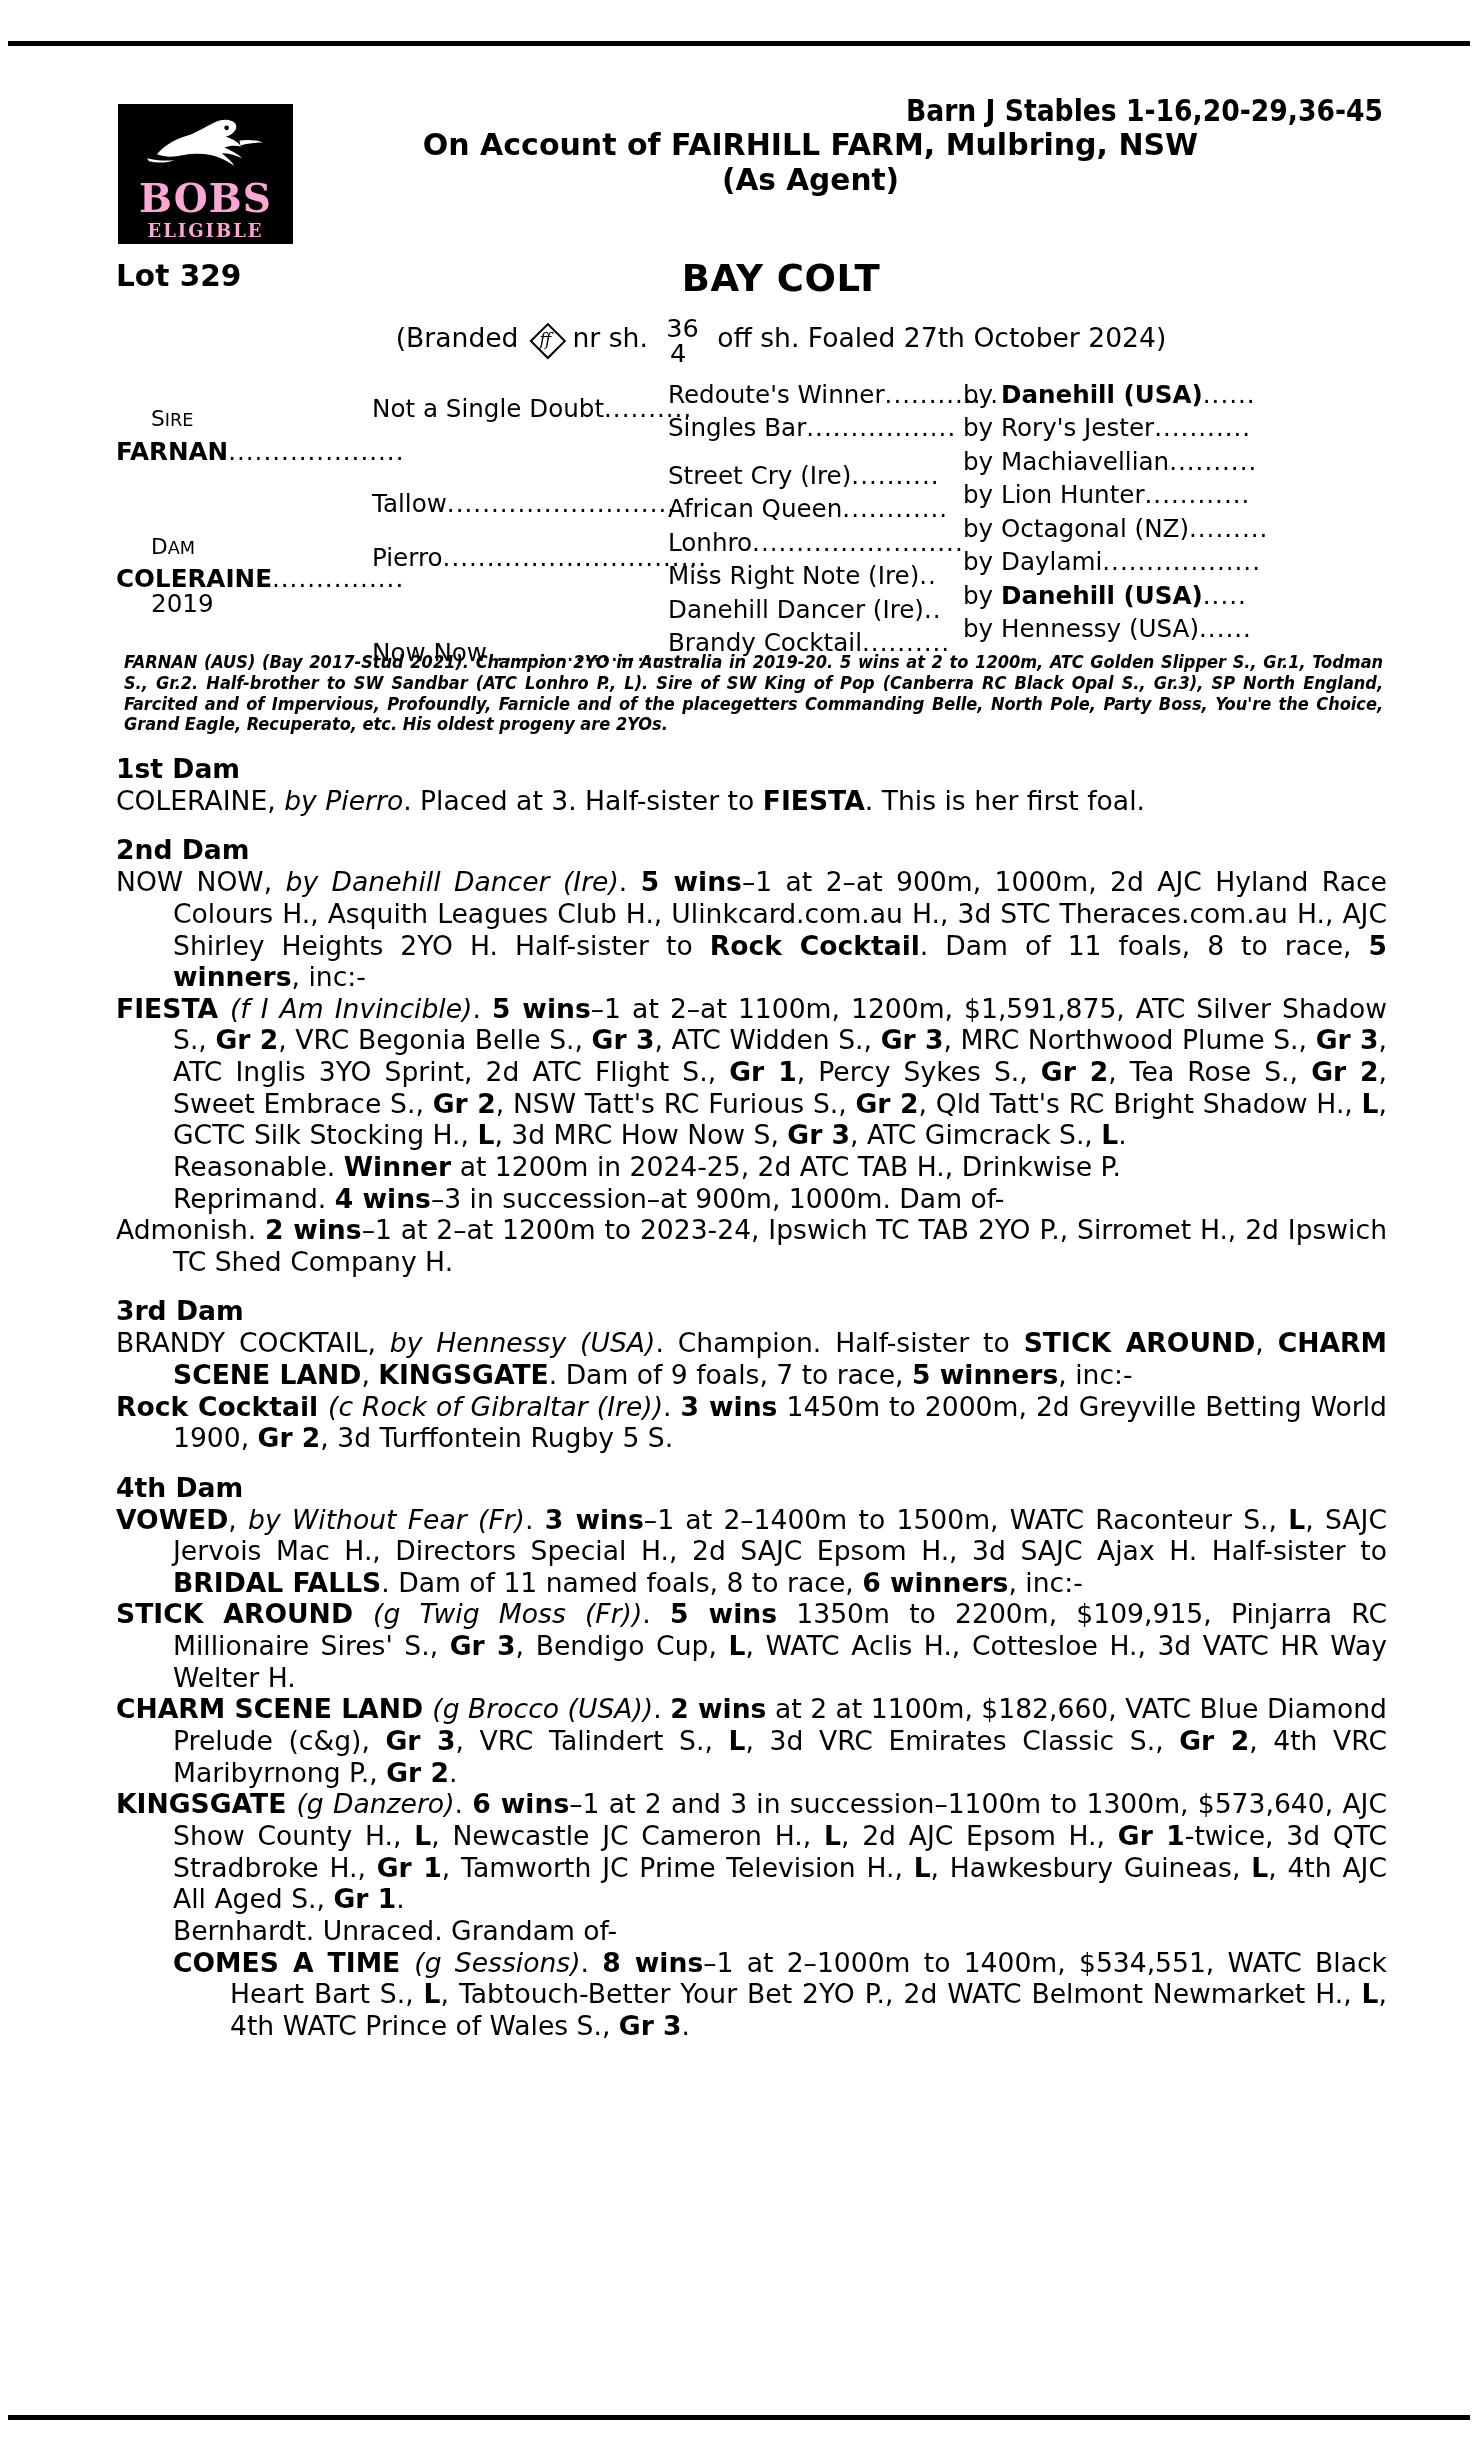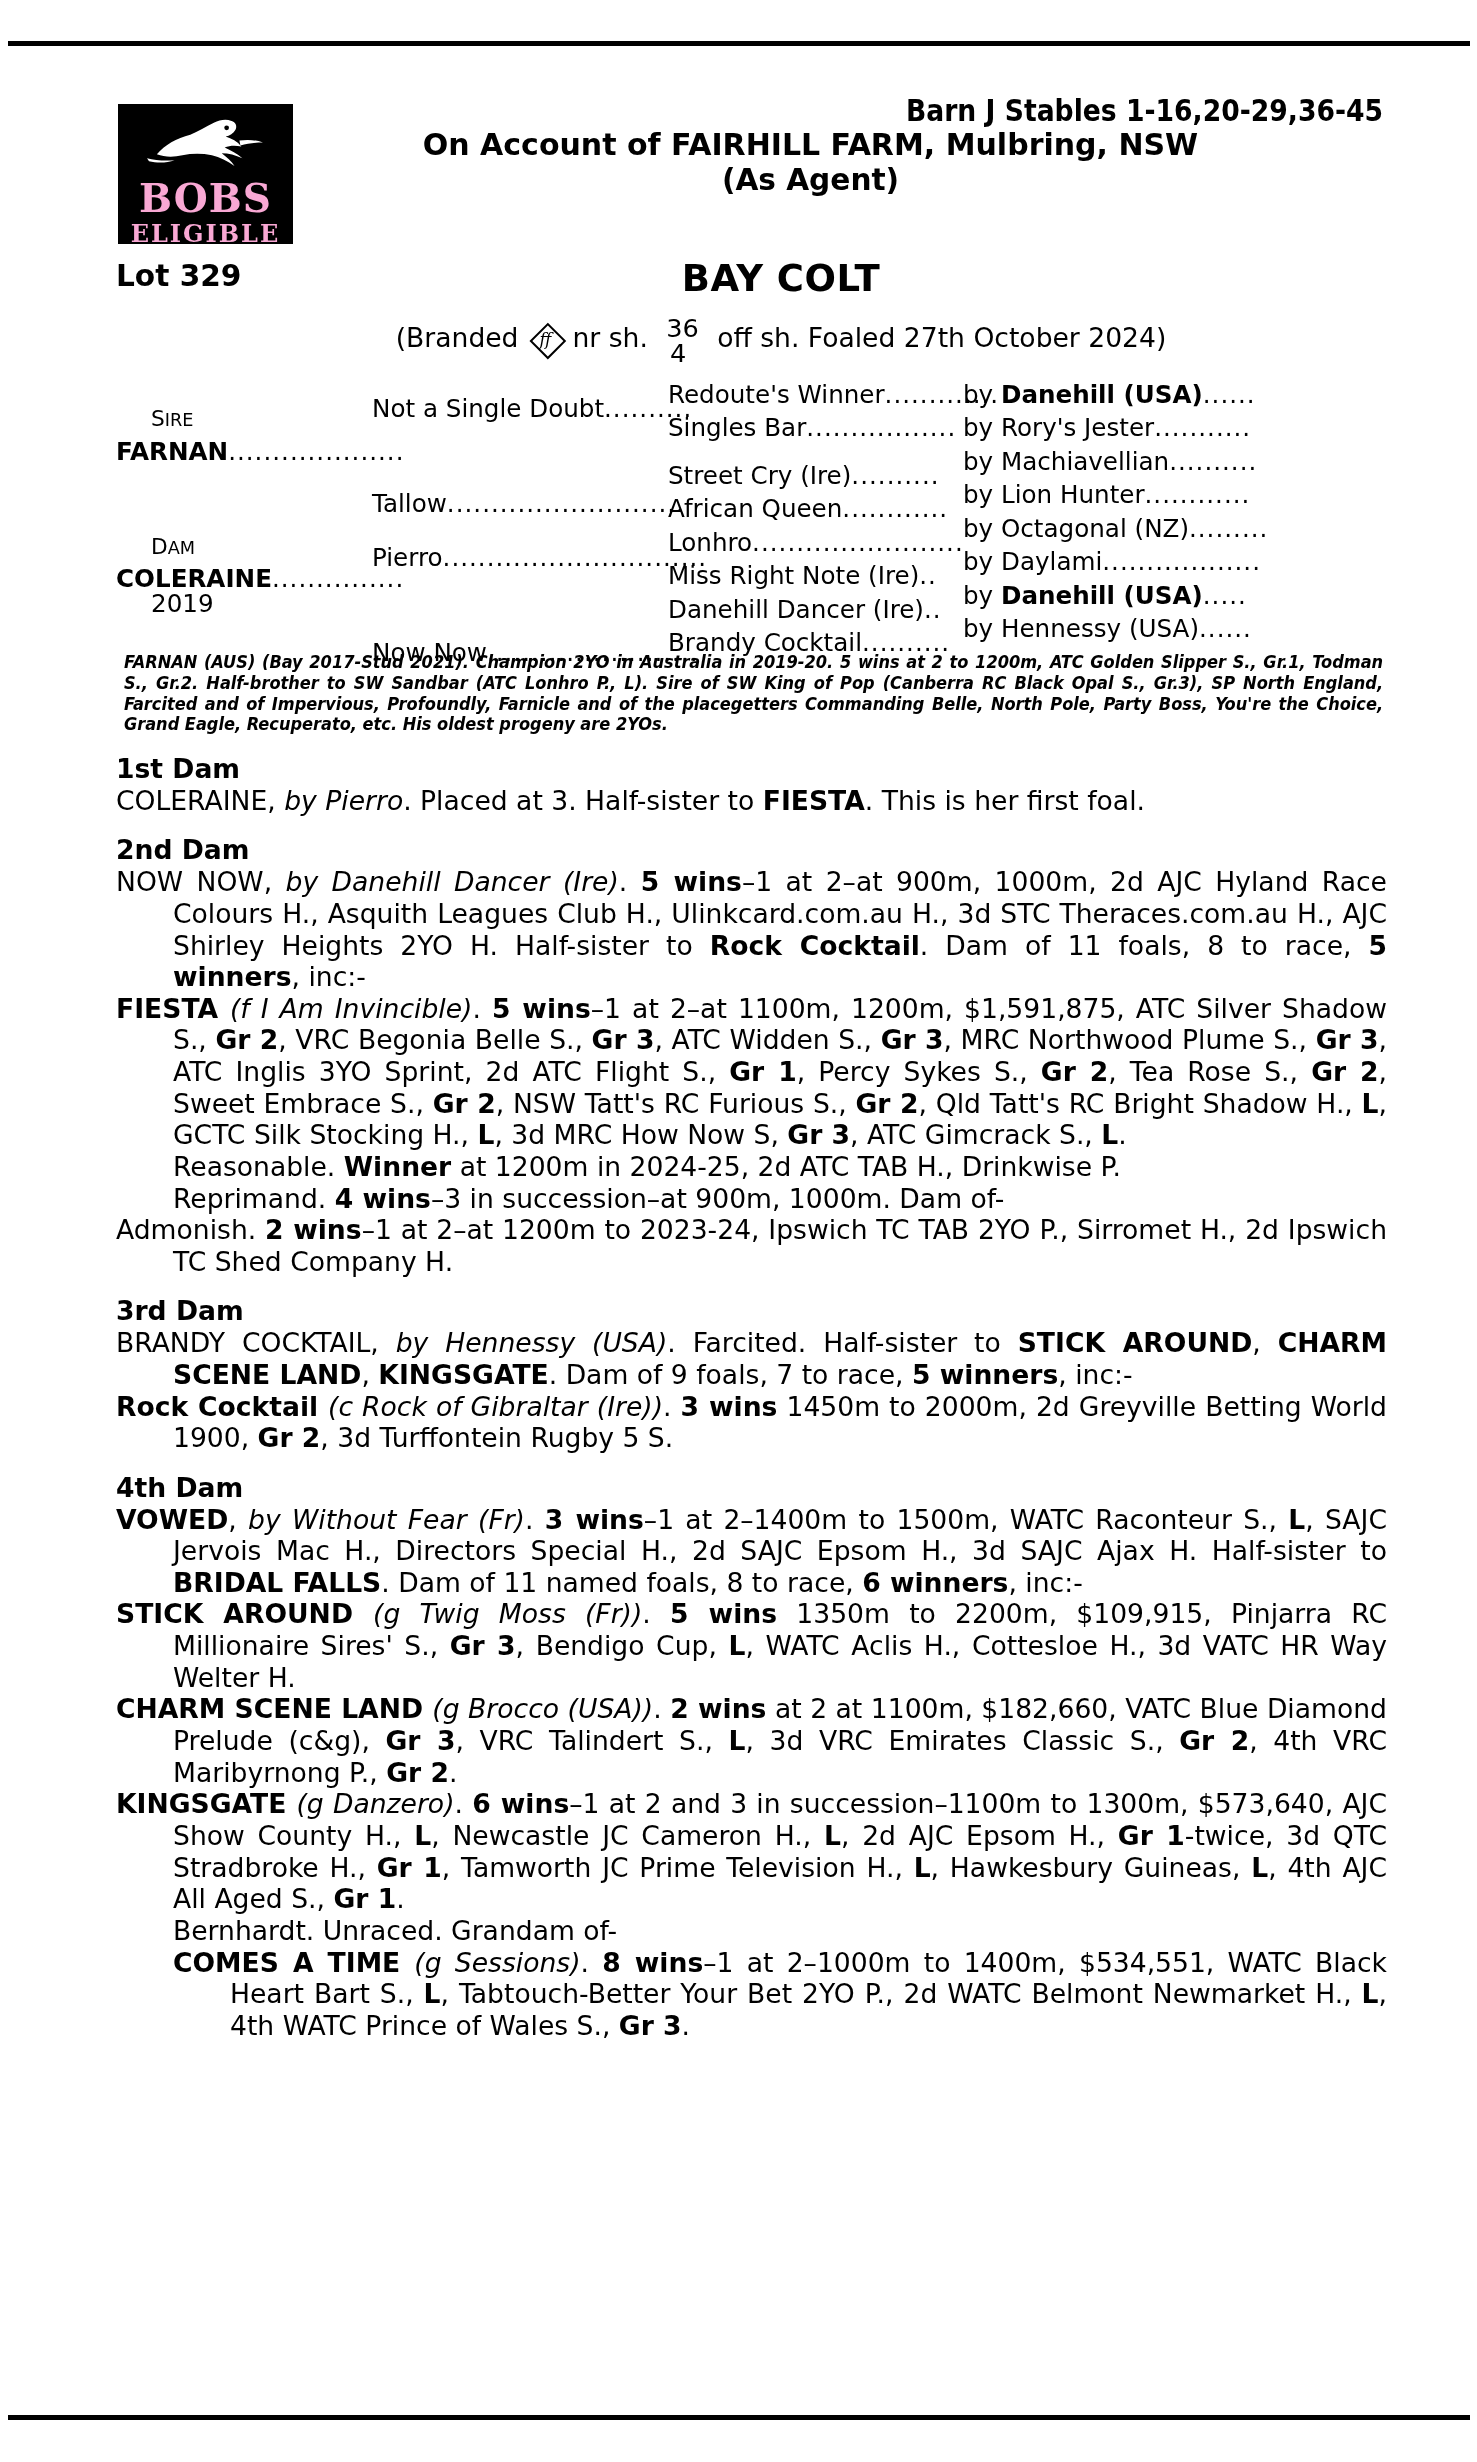--- a/index.html
+++ b/index.html
@@ -66,21 +66,21 @@
   .bobs-logo .bobs-word {
     font-family: "DejaVu Serif", serif;
     font-size: 39px;
     font-weight: 700;
     letter-spacing: 1px;
     line-height: 1;
     margin-top: 3px;
   }
   .bobs-logo .eligible-word {
     font-family: "DejaVu Serif", serif;
-    font-size: 24px;
+    font-size: 18px;
     font-weight: 700;
     letter-spacing: 2px;
     line-height: 1;
     margin-top: 3.9px;
   }
   .barn-line {
     text-align: right;
     font-size: 29.6px;
     font-weight: 700;
     font-stretch: condensed;
@@ -340,21 +340,21 @@
     <div id="dam-sections">
         <div class="dam-head">1st Dam</div>
         <div class="para hang1"><span>COLERAINE, </span><span class="ital">by Pierro</span><span>. Placed at 3. Half-sister to </span><span class="bold">FIESTA</span><span>. This is her first foal.</span></div>
         <div class="dam-head">2nd Dam</div>
         <div class="para hang1"><span>NOW NOW, </span><span class="ital">by Danehill Dancer (Ire)</span><span>. </span><span class="bold">5 wins</span><span>–1 at 2–at 900m, 1000m, 2d AJC Hyland Race Colours H., Asquith Leagues Club H., Ulinkcard.com.au H., 3d STC Theraces.com.au H., AJC Shirley Heights 2YO H. Half-sister to </span><span class="bold">Rock Cocktail</span><span>. Dam of 11 foals, 8 to race, </span><span class="bold">5 winners</span><span>, inc:-</span></div>
         <div class="para sub1"><span class="bold">FIESTA </span><span class="ital">(f I Am Invincible)</span><span>. </span><span class="bold">5 wins</span><span>–1 at 2–at 1100m, 1200m, $1,591,875, ATC Silver Shadow S., </span><span class="bold">Gr 2</span><span>, VRC Begonia Belle S., </span><span class="bold">Gr 3</span><span>, ATC Widden S., </span><span class="bold">Gr 3</span><span>, MRC Northwood Plume S., </span><span class="bold">Gr 3</span><span>, ATC Inglis 3YO Sprint, 2d ATC Flight S., </span><span class="bold">Gr 1</span><span>, Percy Sykes S., </span><span class="bold">Gr 2</span><span>, Tea Rose S., </span><span class="bold">Gr 2</span><span>, Sweet Embrace S., </span><span class="bold">Gr 2</span><span>, NSW Tatt's RC Furious S., </span><span class="bold">Gr 2</span><span>, Qld Tatt's RC Bright Shadow H., </span><span class="bold">L</span><span>, GCTC Silk Stocking H., </span><span class="bold">L</span><span>, 3d MRC How Now S, </span><span class="bold">Gr 3</span><span>, ATC Gimcrack S., </span><span class="bold">L</span><span>.</span></div>
         <div class="para hang2"><span>Reasonable. </span><span class="bold">Winner</span><span> at 1200m in 2024-25, 2d ATC TAB H., Drinkwise P.</span></div>
         <div class="para hang2"><span>Reprimand. </span><span class="bold">4 wins</span><span>–3 in succession–at 900m, 1000m. Dam of-</span></div>
         <div class="para sub1"><span>Admonish. </span><span class="bold">2 wins</span><span>–1 at 2–at 1200m to 2023-24, Ipswich TC TAB 2YO P., Sirromet H., 2d Ipswich TC Shed Company H.</span></div>
         <div class="dam-head">3rd Dam</div>
-        <div class="para hang1"><span>BRANDY COCKTAIL, </span><span class="ital">by Hennessy (USA)</span><span>. Farcited. Half-sister to </span><span class="bold">STICK AROUND</span><span>, </span><span class="bold">CHARM SCENE LAND</span><span>, </span><span class="bold">KINGSGATE</span><span>. Dam of 9 foals, 7 to race, </span><span class="bold">5 winners</span><span>, inc:-</span></div>
+        <div class="para hang1"><span>BRANDY COCKTAIL, </span><span class="ital">by Hennessy (USA)</span><span>. Champion. Half-sister to </span><span class="bold">STICK AROUND</span><span>, </span><span class="bold">CHARM SCENE LAND</span><span>, </span><span class="bold">KINGSGATE</span><span>. Dam of 9 foals, 7 to race, </span><span class="bold">5 winners</span><span>, inc:-</span></div>
         <div class="para sub1"><span class="bold">Rock Cocktail </span><span class="ital">(c Rock of Gibraltar (Ire))</span><span>. </span><span class="bold">3 wins</span><span> 1450m to 2000m, 2d Greyville Betting World 1900, </span><span class="bold">Gr 2</span><span>, 3d Turffontein Rugby 5 S.</span></div>
         <div class="dam-head">4th Dam</div>
         <div class="para hang1"><span class="bold">VOWED</span><span>, </span><span class="ital">by Without Fear (Fr)</span><span>. </span><span class="bold">3 wins</span><span>–1 at 2–1400m to 1500m, WATC Raconteur S., </span><span class="bold">L</span><span>, SAJC Jervois Mac H., Directors Special H., 2d SAJC Epsom H., 3d SAJC Ajax H. Half-sister to </span><span class="bold">BRIDAL FALLS</span><span>. Dam of 11 named foals, 8 to race, </span><span class="bold">6 winners</span><span>, inc:-</span></div>
         <div class="para sub1"><span class="bold">STICK AROUND </span><span class="ital">(g Twig Moss (Fr))</span><span>. </span><span class="bold">5 wins</span><span> 1350m to 2200m, $109,915, Pinjarra RC Millionaire Sires' S., </span><span class="bold">Gr 3</span><span>, Bendigo Cup, </span><span class="bold">L</span><span>, WATC Aclis H., Cottesloe H., 3d VATC HR Way Welter H.</span></div>
         <div class="para sub1"><span class="bold">CHARM SCENE LAND </span><span class="ital">(g Brocco (USA))</span><span>. </span><span class="bold">2 wins</span><span> at 2 at 1100m, $182,660, VATC Blue Diamond Prelude (c&amp;g), </span><span class="bold">Gr 3</span><span>, VRC Talindert S., </span><span class="bold">L</span><span>, 3d VRC Emirates Classic S., </span><span class="bold">Gr 2</span><span>, 4th VRC Maribyrnong P., </span><span class="bold">Gr 2</span><span>.</span></div>
         <div class="para sub1"><span class="bold">KINGSGATE </span><span class="ital">(g Danzero)</span><span>. </span><span class="bold">6 wins</span><span>–1 at 2 and 3 in succession–1100m to 1300m, $573,640, AJC Show County H., </span><span class="bold">L</span><span>, Newcastle JC Cameron H., </span><span class="bold">L</span><span>, 2d AJC Epsom H., </span><span class="bold">Gr 1</span><span>-twice, 3d QTC Stradbroke H., </span><span class="bold">Gr 1</span><span>, Tamworth JC Prime Television H., </span><span class="bold">L</span><span>, Hawkesbury Guineas, </span><span class="bold">L</span><span>, 4th AJC All Aged S., </span><span class="bold">Gr 1</span><span>.</span></div>
         <div class="para hang2"><span>Bernhardt. Unraced. Grandam of-</span></div>
         <div class="para sub2"><span class="bold">COMES A TIME </span><span class="ital">(g Sessions)</span><span>. </span><span class="bold">8 wins</span><span>–1 at 2–1000m to 1400m, $534,551, WATC Black Heart Bart S., </span><span class="bold">L</span><span>, Tabtouch-Better Your Bet 2YO P., 2d WATC Belmont Newmarket H., </span><span class="bold">L</span><span>, 4th WATC Prince of Wales S., </span><span class="bold">Gr 3</span><span>.</span></div>
       </div>
 

